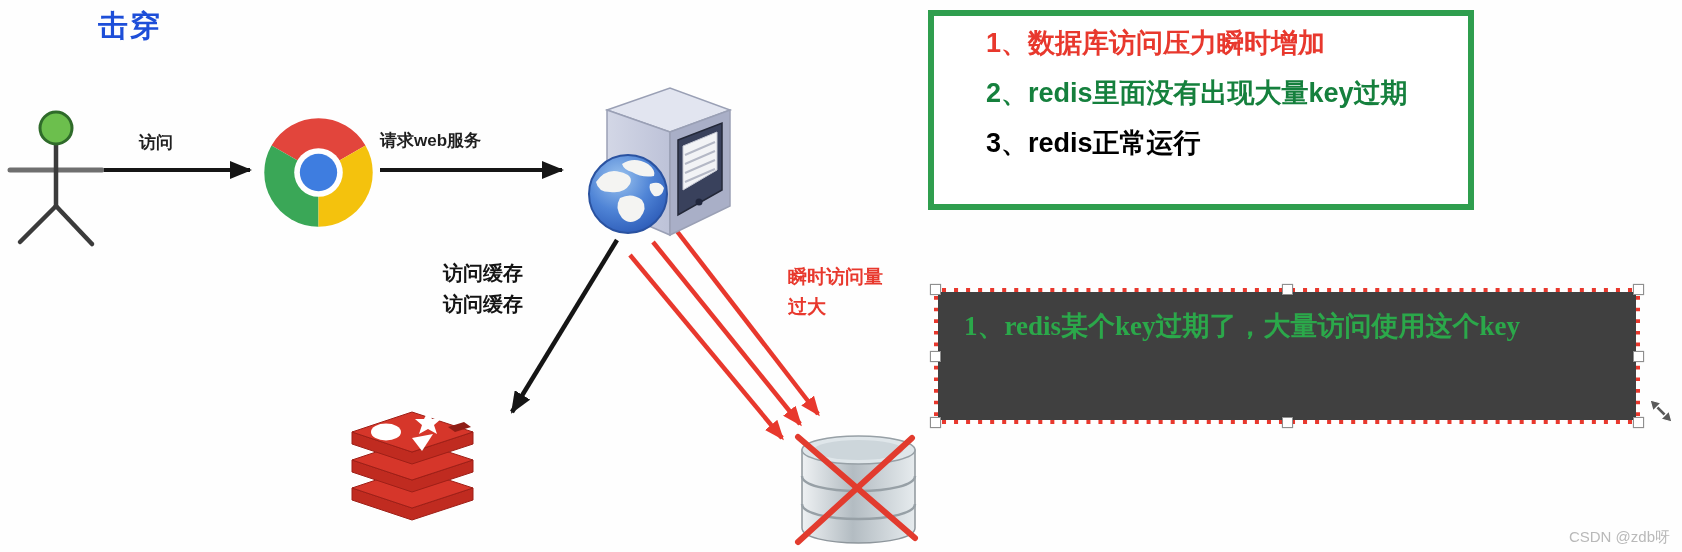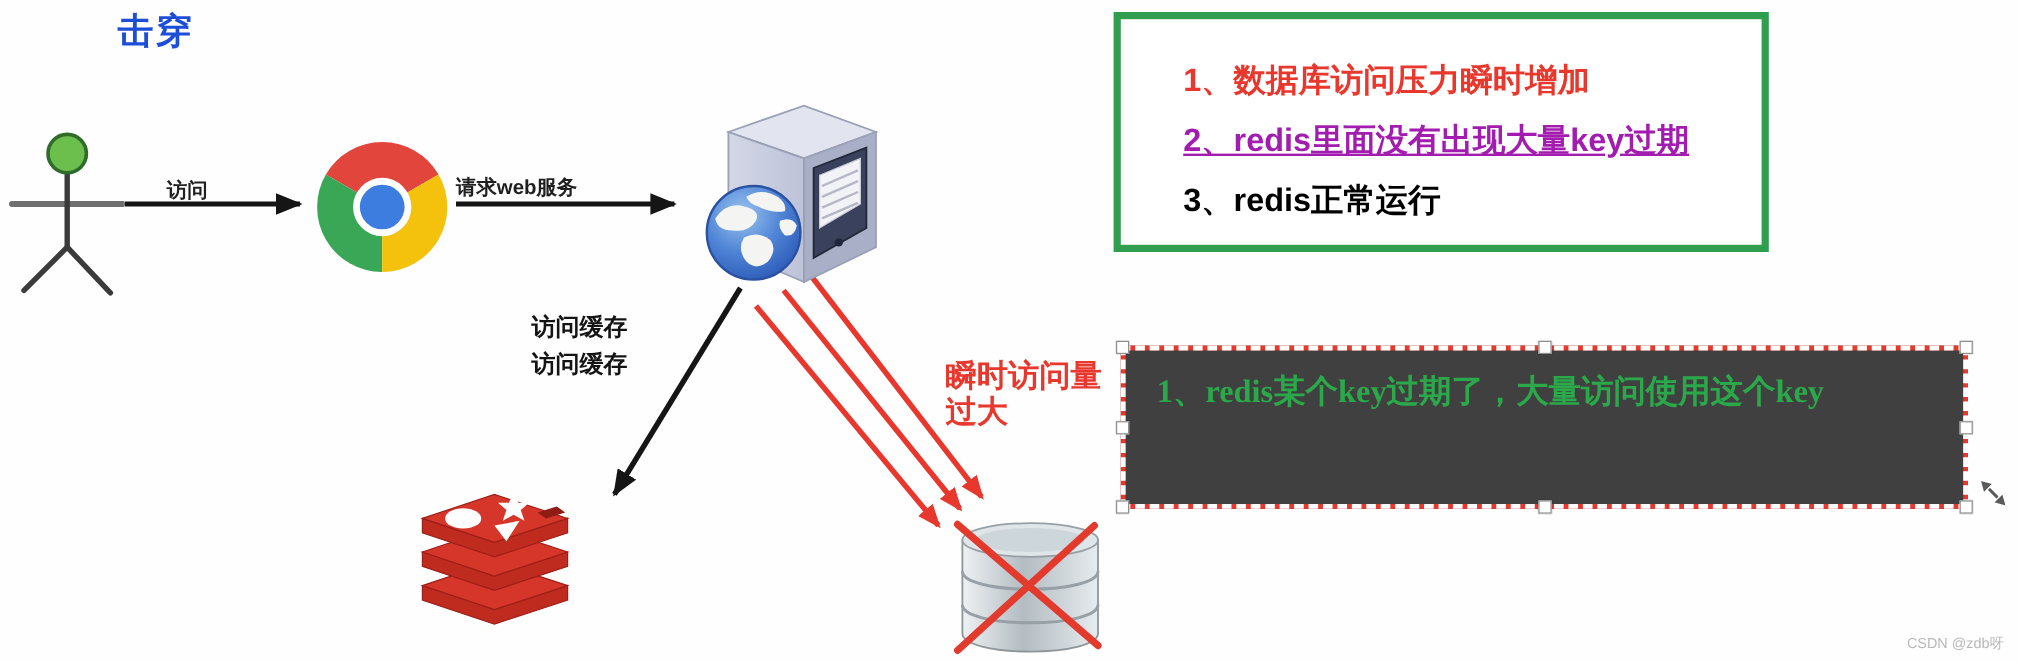--- a/index.html
+++ b/index.html
@@ -3,55 +3,55 @@
 <meta charset="utf-8">
 <style>
   html,body{margin:0;padding:0;background:#fff;}
   #stage{
     position:relative;width:1682px;height:552px;background:#fefefe;
     overflow:hidden;font-family:"Liberation Sans","DejaVu Sans",sans-serif;
   }
   .abs{position:absolute;}
   
   .page-title{left:98px;top:6px;font-size:30px;font-weight:bold;color:#1d4ed8;letter-spacing:2px;}
-  .edge-label{font-size:17px;font-weight:600;color:#1f1f1f;margin-top:16px;}
+  .edge-label{font-size:17px;font-weight:600;color:#1f1f1f;}
   .lbl-access{left:139px;top:131px;}
   .lbl-request{left:380px;top:129px;}
   .lbl-cache{left:443px;top:258px;font-size:20px;font-weight:bold;color:#141414;line-height:31px;font-family:Liberation Serif, serif;}
-  .lbl-burst{left:788px;top:262px;font-size:26px;font-weight:bold;color:#e8382d;line-height:30px;margin-top:36px;}
+  .lbl-burst{left:788px;top:262px;font-size:19px;font-weight:bold;color:#e8382d;line-height:30px;}
   
   .analysis-box{
     left:928px;top:10px;width:546px;height:200px;box-sizing:border-box;
     border:6px solid #2f9e4e;background:#fff;
-    padding:26px 10px 0 52px;
+    padding:2px 10px 0 52px;
   }
   .analysis-box p{margin:0;font-size:27px;font-weight:bold;line-height:50px;white-space:nowrap;}
   .gb-red{color:#e8382d;}
-  .gb-blue{color:#a21caf;text-decoration:underline;}
+  .gb-blue{color:#15803d;}
   .gb-green{color:#000000;}
   
   .cause-box{
     left:934px;top:288px;width:698px;height:128px;box-sizing:content-box;
     border:4px solid #e8382d;background:#404040;font-family:Liberation Serif, serif;
   }
   .cause-box::after{
     content:"";position:absolute;inset:-4px;border:4px dashed #ffffff;pointer-events:none;
   }
   .cause-text{
     position:absolute;left:26px;top:16px;font-size:27px;font-weight:bold;color:#2ba84a;white-space:nowrap;
   }
   .handle{
     position:absolute;width:9px;height:9px;background:#fff;border:1px solid #8f8f8f;
     box-shadow:0 0 1px rgba(0,0,0,.35);z-index:3;
   }
   .h-tl{left:-8px;top:-8px;}   .h-tm{left:calc(50% - 5px);top:-8px;}   .h-tr{right:-8px;top:-8px;}
   .h-ml{left:-8px;top:calc(50% - 5px);}                                 .h-mr{right:-8px;top:calc(50% - 5px);}
   .h-bl{left:-8px;bottom:-8px;}.h-bm{left:calc(50% - 5px);bottom:-8px;}.h-br{right:-8px;bottom:-8px;}
   
-  .watermark{right:12px;top:528px;font-size:12px;color:#b9b9b9;}
+  .watermark{right:12px;top:528px;font-size:15px;color:#b9b9b9;}
   svg{display:block;}
 </style>
 </head>
 <body>
 
 <div id="stage">
 
   <svg class="abs" style="left:0;top:0;" width="1682" height="552" viewBox="0 0 1682 552">
     <defs>
       <marker id="mb" markerUnits="userSpaceOnUse" markerWidth="22" markerHeight="18" refX="20" refY="9" orient="auto">

